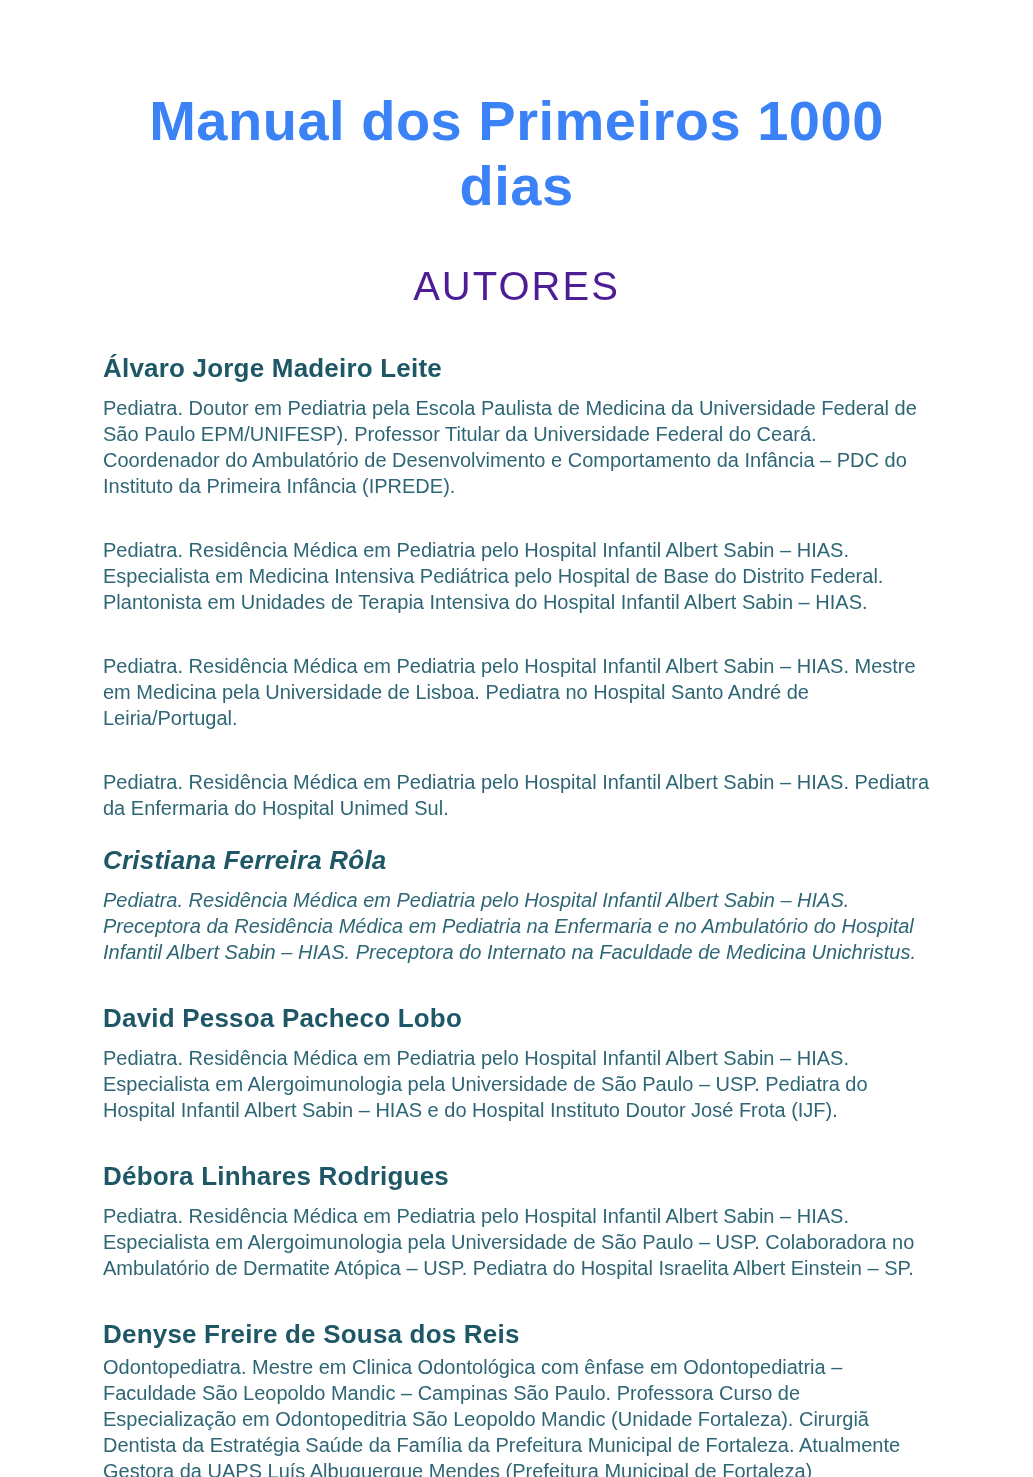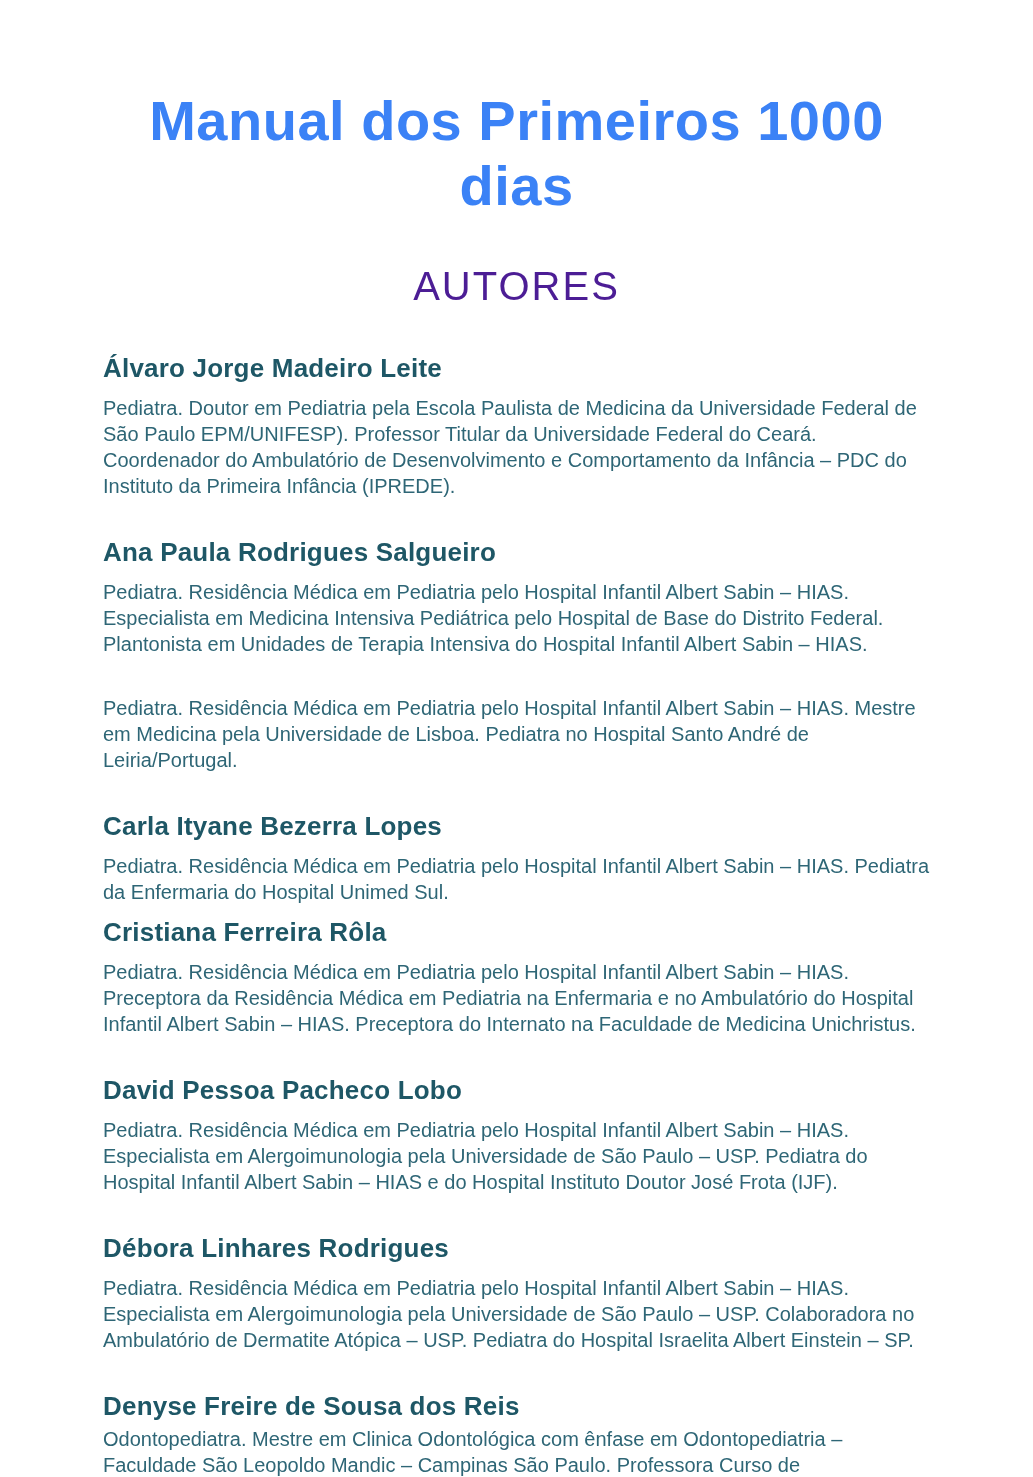--- a/index.html
+++ b/index.html
@@ -32,21 +32,21 @@
     font-weight: 300;
     letter-spacing: 2px;
   }
   .authors {
     margin-top: 44px;
   }
   .author {
     margin-top: 38px;
   }
   .author:first-child { margin-top: 8px; }
-  .author.tight { margin-top: 12px; }
+  .author.tight { margin-top: 24px; font-style: italic; }
   .author-name {
     margin: 0 0 11px 0;
     color: #1e5766;
     font-size: 26px;
     font-weight: 700;
     letter-spacing: 0.2px;
   }
   .author.tight-bio .author-name { margin-bottom: 4px; }
   .author-bio {
     margin: 0;
@@ -66,30 +66,28 @@
   <h2 class="doc-subtitle">AUTORES</h2>
 
   <div class="authors">
 
     <section class="author">
       <h3 class="author-name">Álvaro Jorge Madeiro Leite</h3>
       <p class="author-bio">Pediatra. Doutor em Pediatria pela Escola Paulista de Medicina da Universidade Federal de São Paulo EPM/UNIFESP). Professor Titular da Universidade Federal do Ceará. Coordenador do Ambulatório de Desenvolvimento e Comportamento da Infância – PDC do Instituto da Primeira Infância (IPREDE).</p>
     </section>
 
     <section class="author">
-      <h3 class="author-name">Ana Paula Rodrigues Salgueiro</h3>
       <p class="author-bio">Pediatra. Residência Médica em Pediatria pelo Hospital Infantil Albert Sabin – HIAS. Especialista em Medicina Intensiva Pediátrica pelo Hospital de Base do Distrito Federal. Plantonista em Unidades de Terapia Intensiva do Hospital Infantil Albert Sabin – HIAS.</p>
     </section>
 
     <section class="author">
       <p class="author-bio">Pediatra. Residência Médica em Pediatria pelo Hospital Infantil Albert Sabin – HIAS. Mestre em Medicina pela Universidade de Lisboa. Pediatra no Hospital Santo André de Leiria/Portugal.</p>
     </section>
 
     <section class="author">
-      <h3 class="author-name">Carla Ityane Bezerra Lopes</h3>
       <p class="author-bio">Pediatra. Residência Médica em Pediatria pelo Hospital Infantil Albert Sabin – HIAS. Pediatra da Enfermaria do Hospital Unimed Sul.</p>
     </section>
 
     <section class="author tight">
       <h3 class="author-name">Cristiana Ferreira Rôla</h3>
       <p class="author-bio">Pediatra. Residência Médica em Pediatria pelo Hospital Infantil Albert Sabin – HIAS. Preceptora da Residência Médica em Pediatria na Enfermaria e no Ambulatório do Hospital Infantil Albert Sabin – HIAS. Preceptora do Internato na Faculdade de Medicina Unichristus.</p>
     </section>
 
     <section class="author">
       <h3 class="author-name">David Pessoa Pacheco Lobo</h3>

